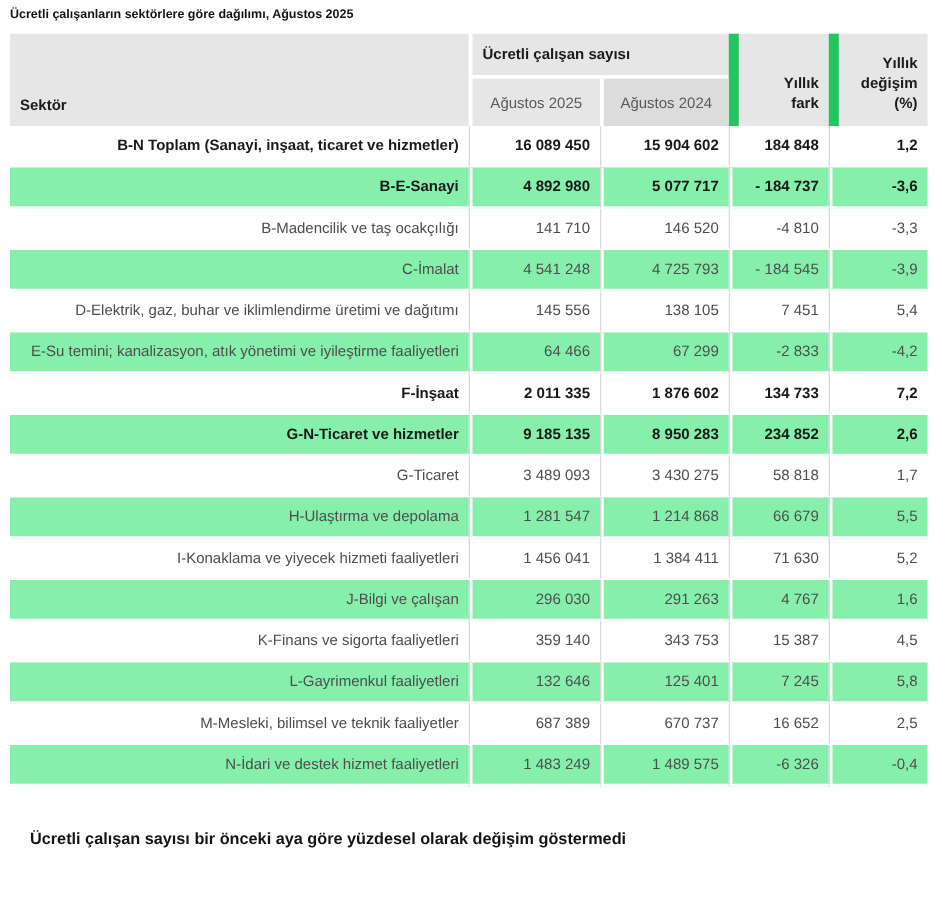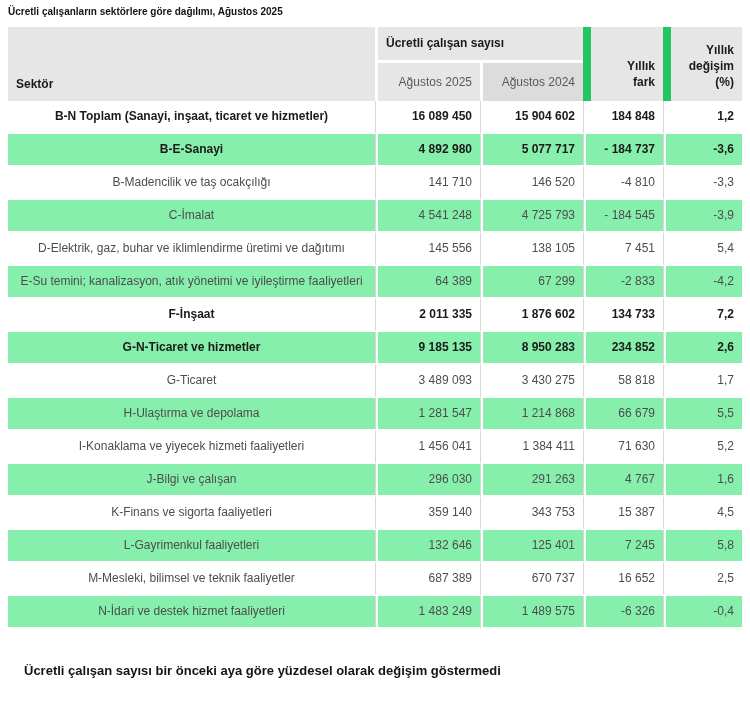--- a/index.html
+++ b/index.html
@@ -46,21 +46,21 @@
   th.h-group {
     text-align: left;
     vertical-align: middle;
     height: 36px;
     border-left: 3px solid #ffffff;
     border-bottom: 3px solid #ffffff;
   }
   th.h-sub {
     font-weight: 400;
     color: #595959;
-    text-align: right;
+    text-align: center;
     vertical-align: middle;
     height: 38px;
     border-left: 3px solid #ffffff;
   }
   th.h-sub-dark { background: #dcdcdc; }
   th.h-diff, th.h-pct {
     text-align: right;
     vertical-align: bottom;
     white-space: pre-line;
     line-height: 1.35;
@@ -71,21 +71,21 @@
   tbody td {
     background: #ffffff;
     font-size: 12px;
     line-height: 1.25;
     color: #4d4d4d;
     padding: 8px;
     vertical-align: middle;
     border-bottom: 2px solid #ffffff;
     box-sizing: border-box;
   }
-  tbody td.c-sector { text-align: center; margin-left: 16px; }
+  tbody td.c-sector { text-align: right; margin-left: 16px; }
   tbody td.c-num {
     text-align: right;
     border-left: 1px solid #d9d9d9;
     white-space: nowrap;
   }
   tr.striped td { background: #86efac; }
   tr.striped td.c-num { box-shadow: inset 2px 0 0 #ffffff; }
   tr.total td {
     font-weight: 700;
     color: #1a1a1a;
@@ -160,21 +160,21 @@
       </tr>
       <tr>
         <td class="c-sector">D-Elektrik, gaz, buhar ve iklimlendirme üretimi ve dağıtımı</td>
         <td class="c-num">145 556</td>
         <td class="c-num">138 105</td>
         <td class="c-num">7 451</td>
         <td class="c-num">5,4</td>
       </tr>
       <tr class="striped">
         <td class="c-sector">E-Su temini; kanalizasyon, atık yönetimi ve iyileştirme faaliyetleri</td>
-        <td class="c-num">64 389</td>
+        <td class="c-num">64 466</td>
         <td class="c-num">67 299</td>
         <td class="c-num">-2 833</td>
         <td class="c-num">-4,2</td>
       </tr>
       <tr class="total">
         <td class="c-sector">F-İnşaat</td>
         <td class="c-num">2 011 335</td>
         <td class="c-num">1 876 602</td>
         <td class="c-num">134 733</td>
         <td class="c-num">7,2</td>

